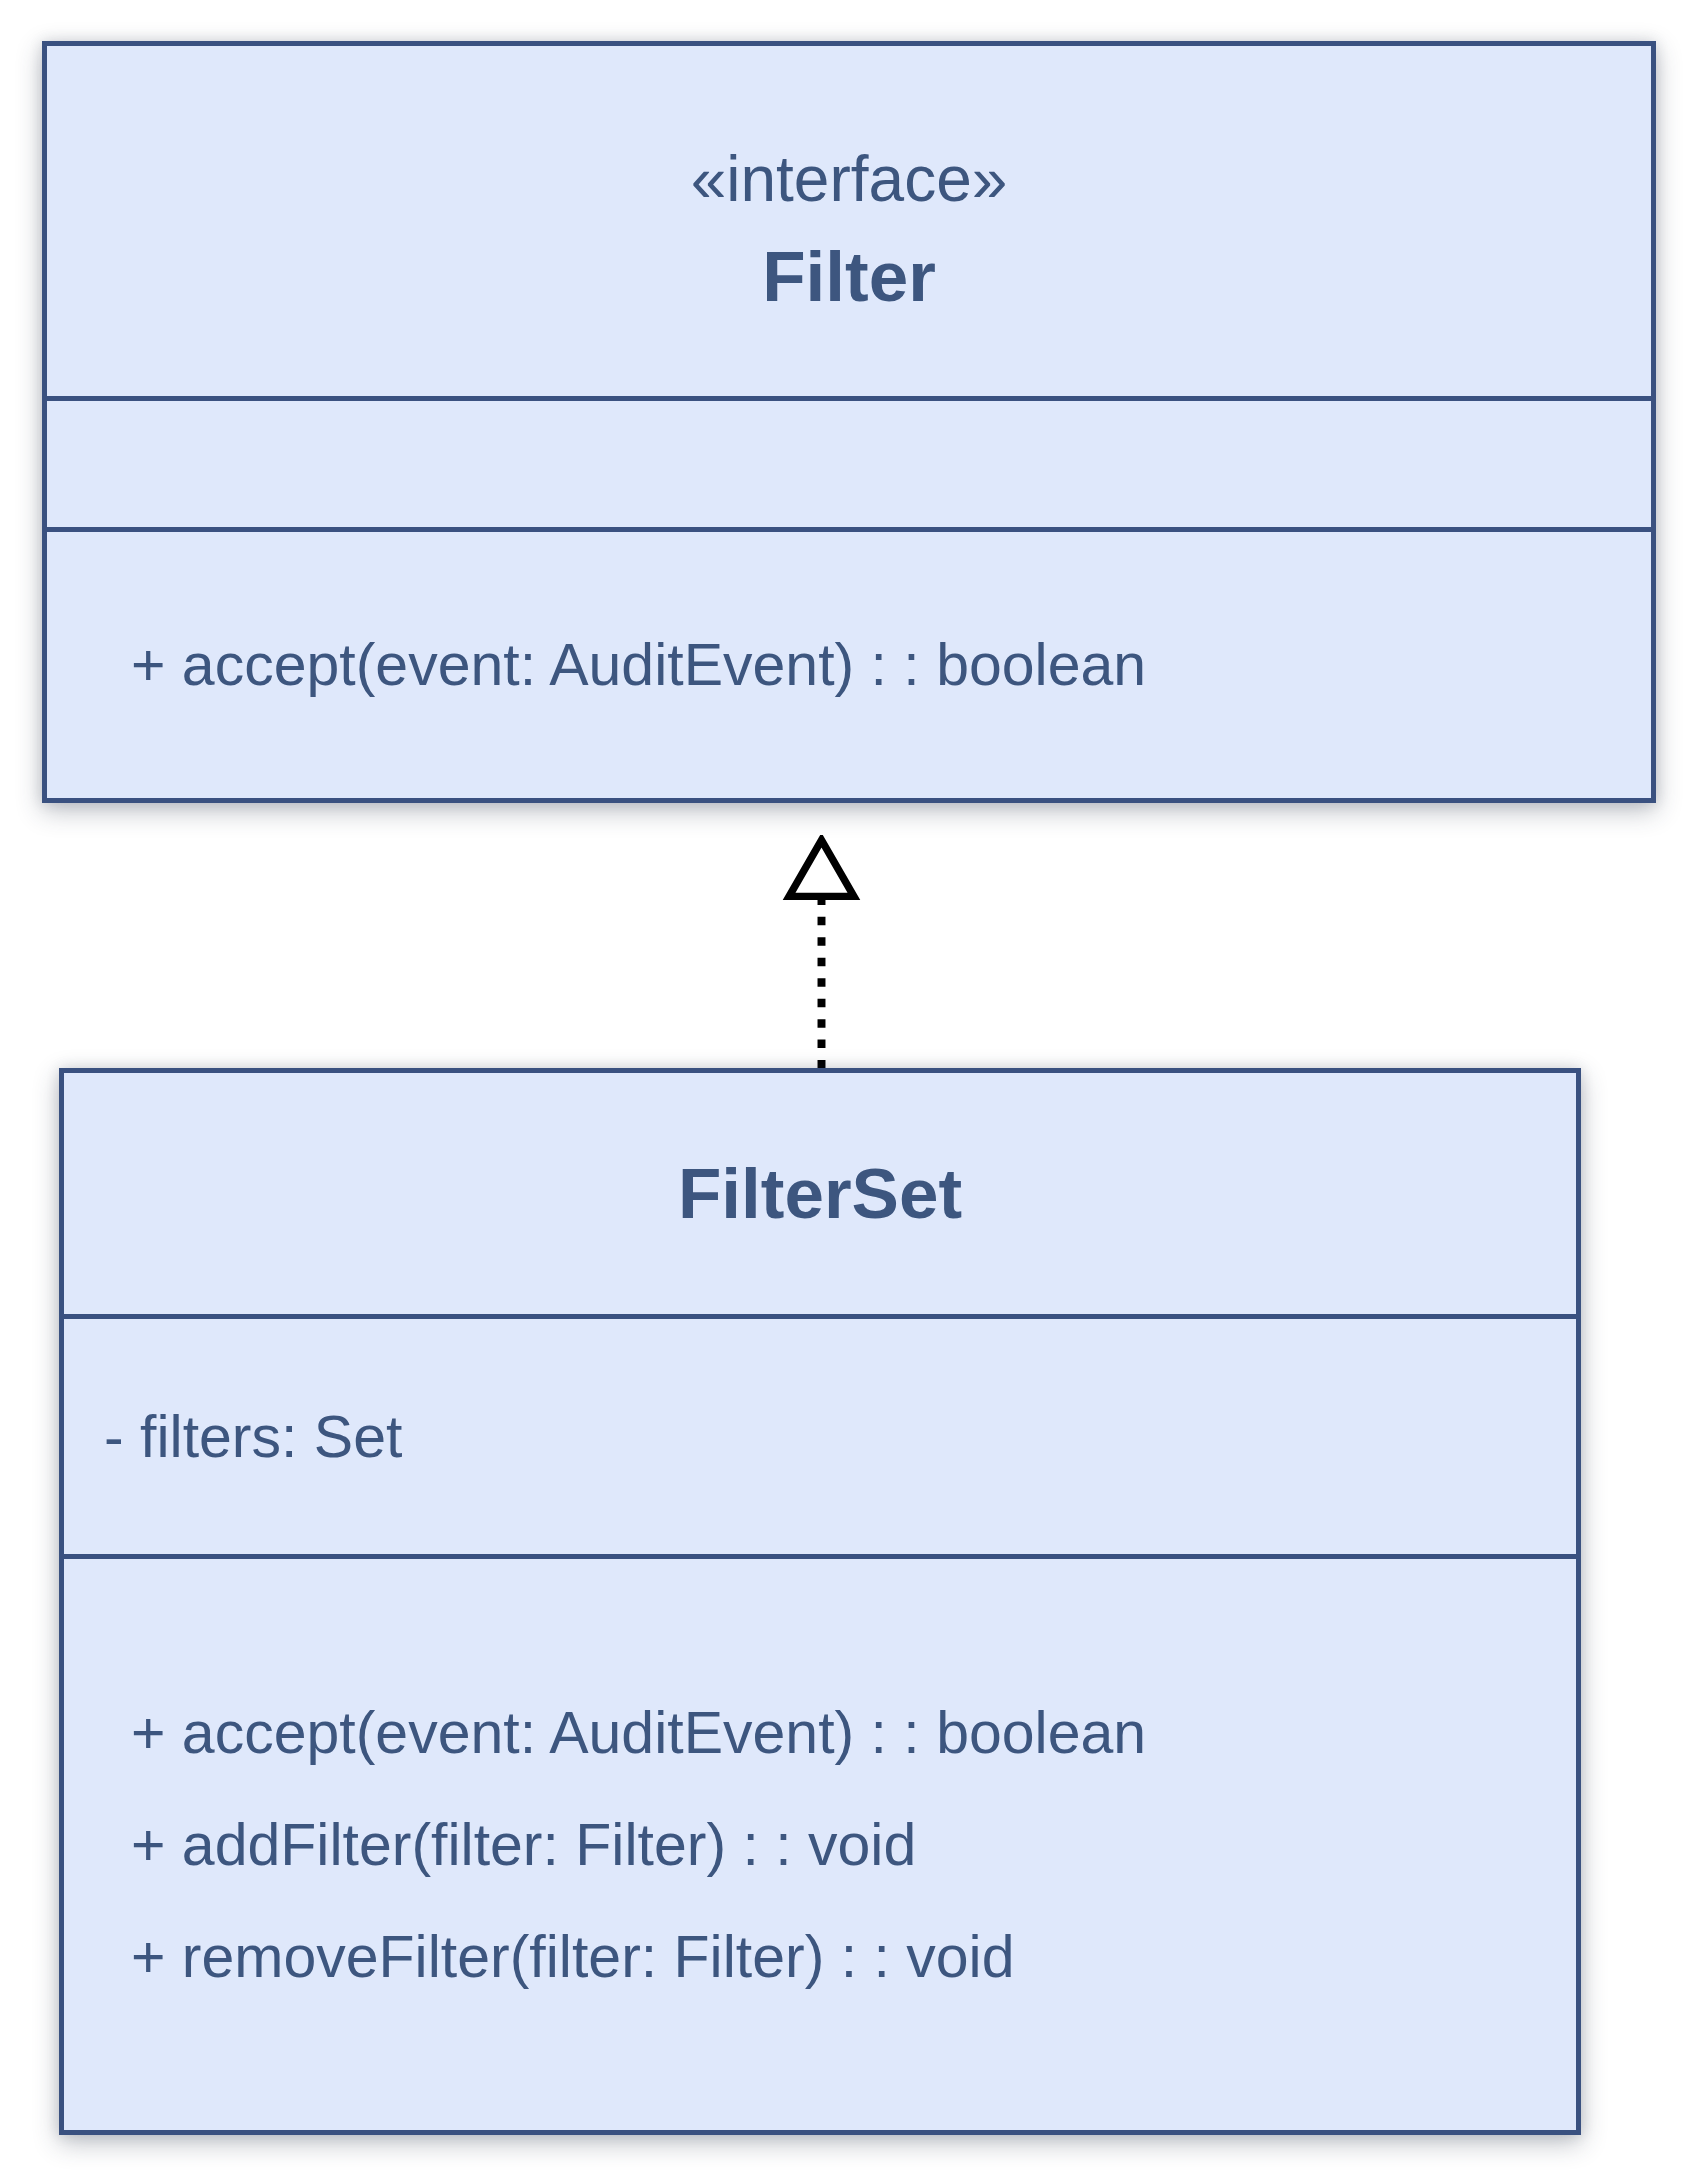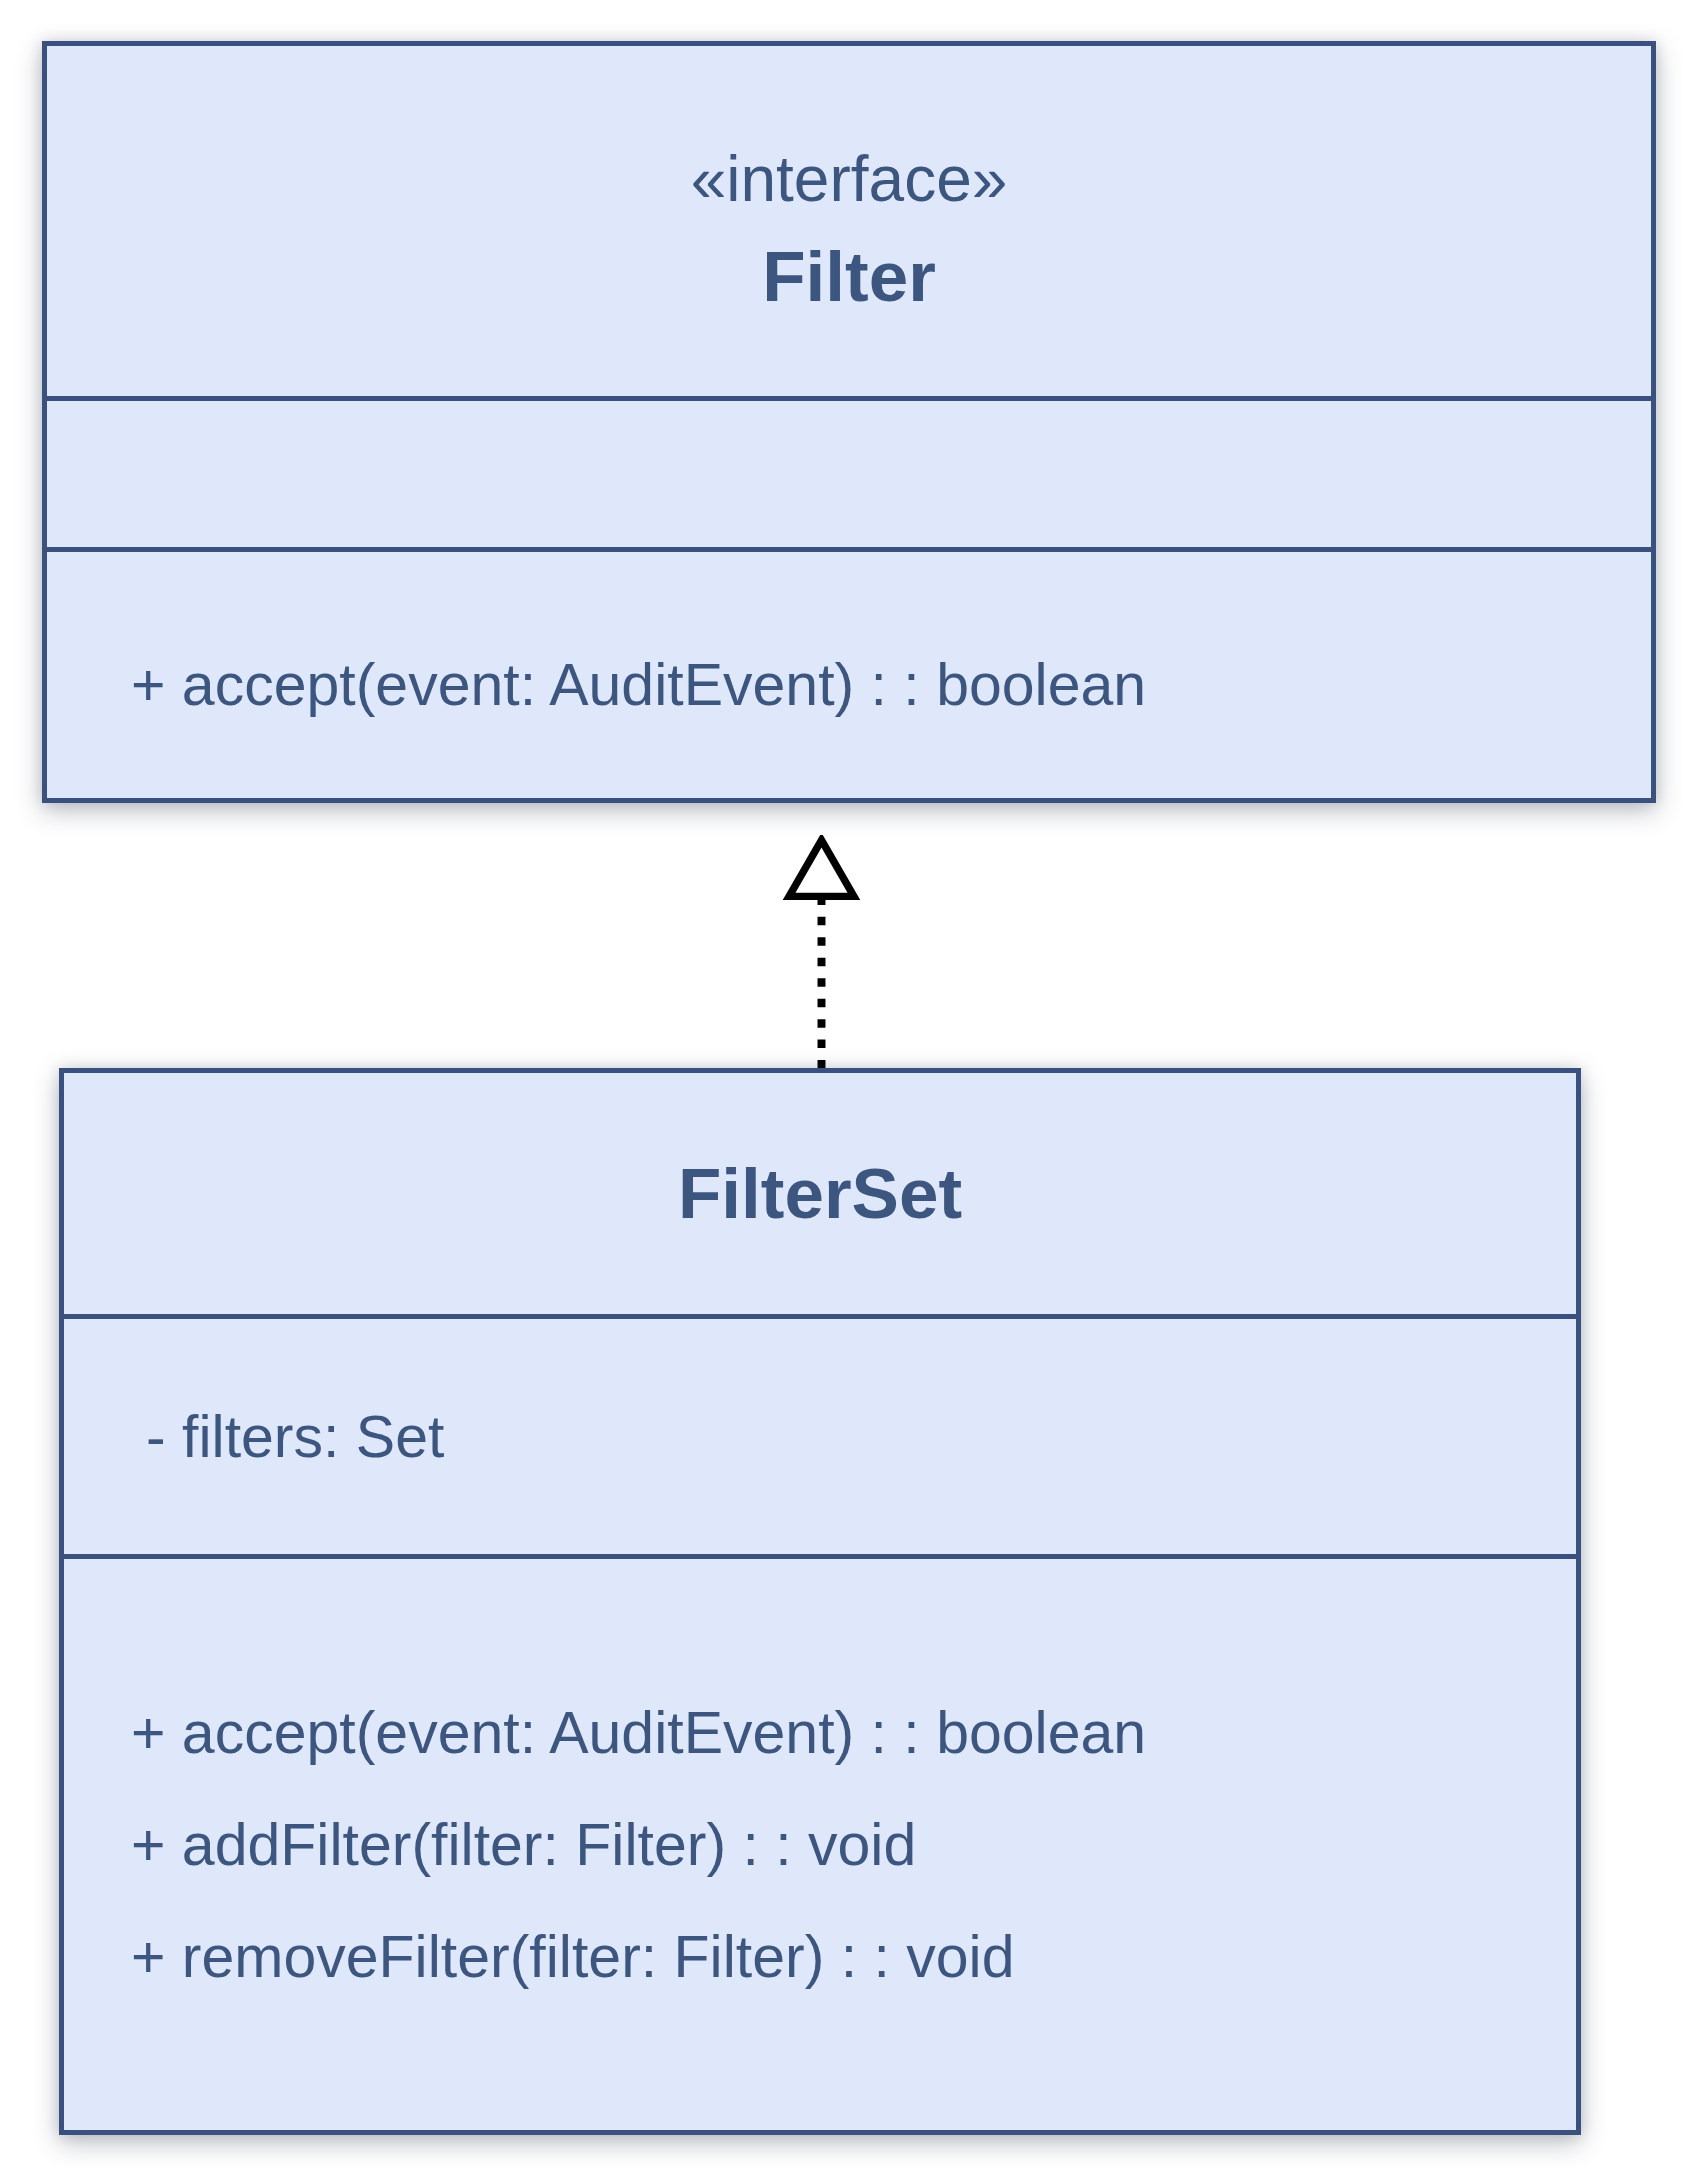--- a/index.html
+++ b/index.html
@@ -19,34 +19,34 @@
   }
   .uml-box {
     position: absolute;
     background: var(--fill);
     border: 5.7px solid var(--line);
     box-shadow: 0 8px 24px rgba(40, 50, 70, 0.30), 0 0 12.5px rgba(40, 50, 70, 0.14);
     display: flex;
     flex-direction: column;
     color: var(--text);
   }
-  #filter-box   { left: 42px;  top: 41px;   width: 1614px; height: 762px; gap: 20px; }
+  #filter-box   { left: 42px;  top: 41px;   width: 1614px; height: 762px; }
   #filterset-box{ left: 59px; top: 1068px; width: 1522px; height: 1067px; }
 
   .compartment { width: 100%; }
   .compartment.with-sep { border-bottom: 5.7px solid var(--line); }
 
   
   #filter-title   { height: 355px; display: flex; flex-direction: column; justify-content: center; align-items: center; padding-top: 14.2px; }
   #filter-attrs   { height: 131px; }
   #filter-methods { flex: 1; display: flex; flex-direction: column; justify-content: center; padding-left: 84px; }
 
   
   #filterset-title   { height: 246px; display: flex; flex-direction: column; justify-content: center; align-items: center; }
-  #filterset-attrs   { height: 240px; display: flex; flex-direction: column; justify-content: center; padding-left: 82px; }
+  #filterset-attrs   { height: 240px; display: flex; flex-direction: column; justify-content: center; padding-left: 40px; }
   #filterset-methods { flex: 1; display: flex; flex-direction: column; justify-content: center; padding-left: 67px; }
 
   .stereotype {
     font-size: 64px;
     font-weight: 400;
     line-height: 97px;
     color: var(--text);
   }
   .class-name {
     font-size: 71px;

